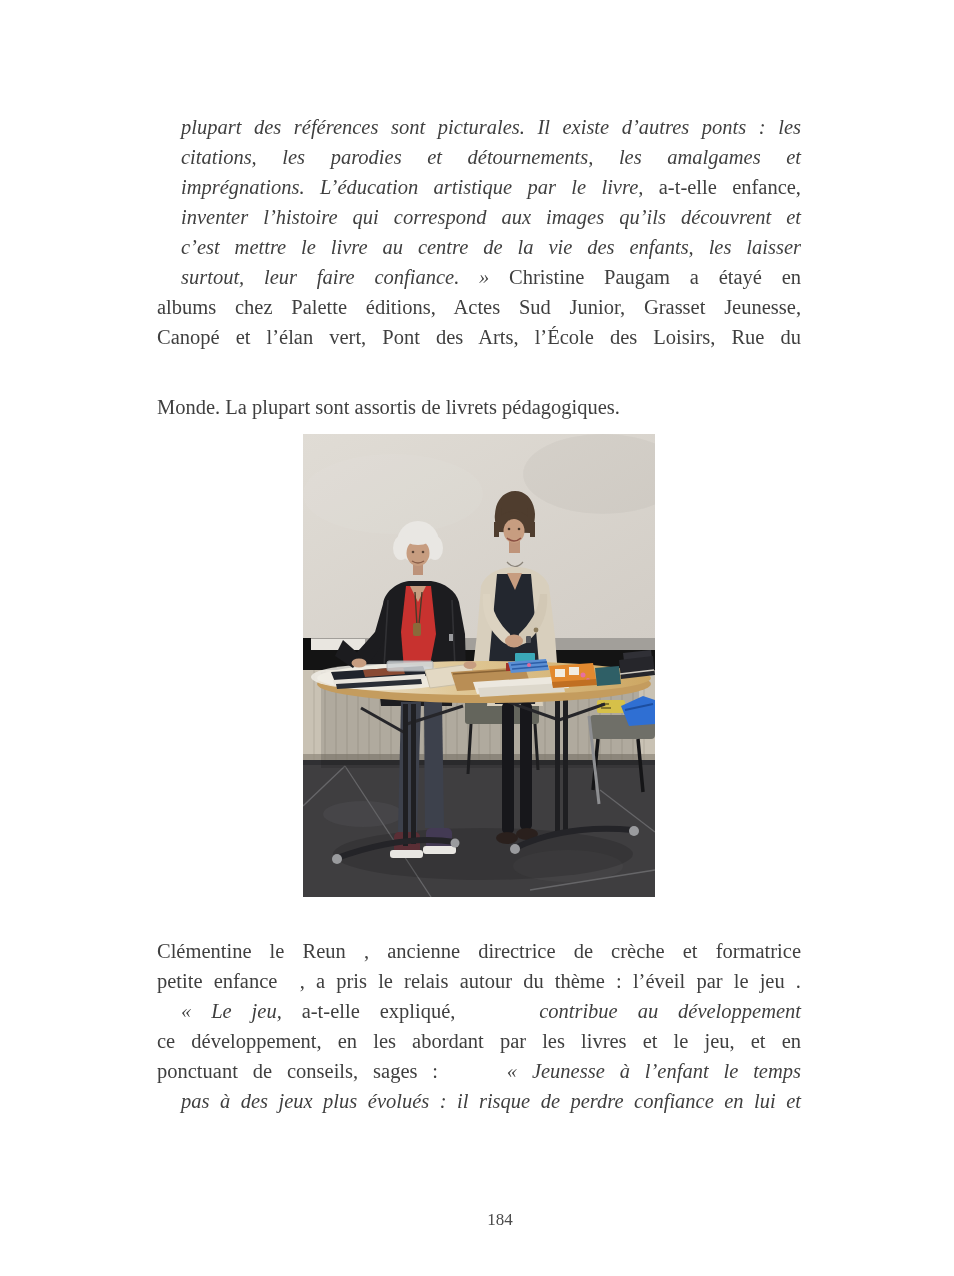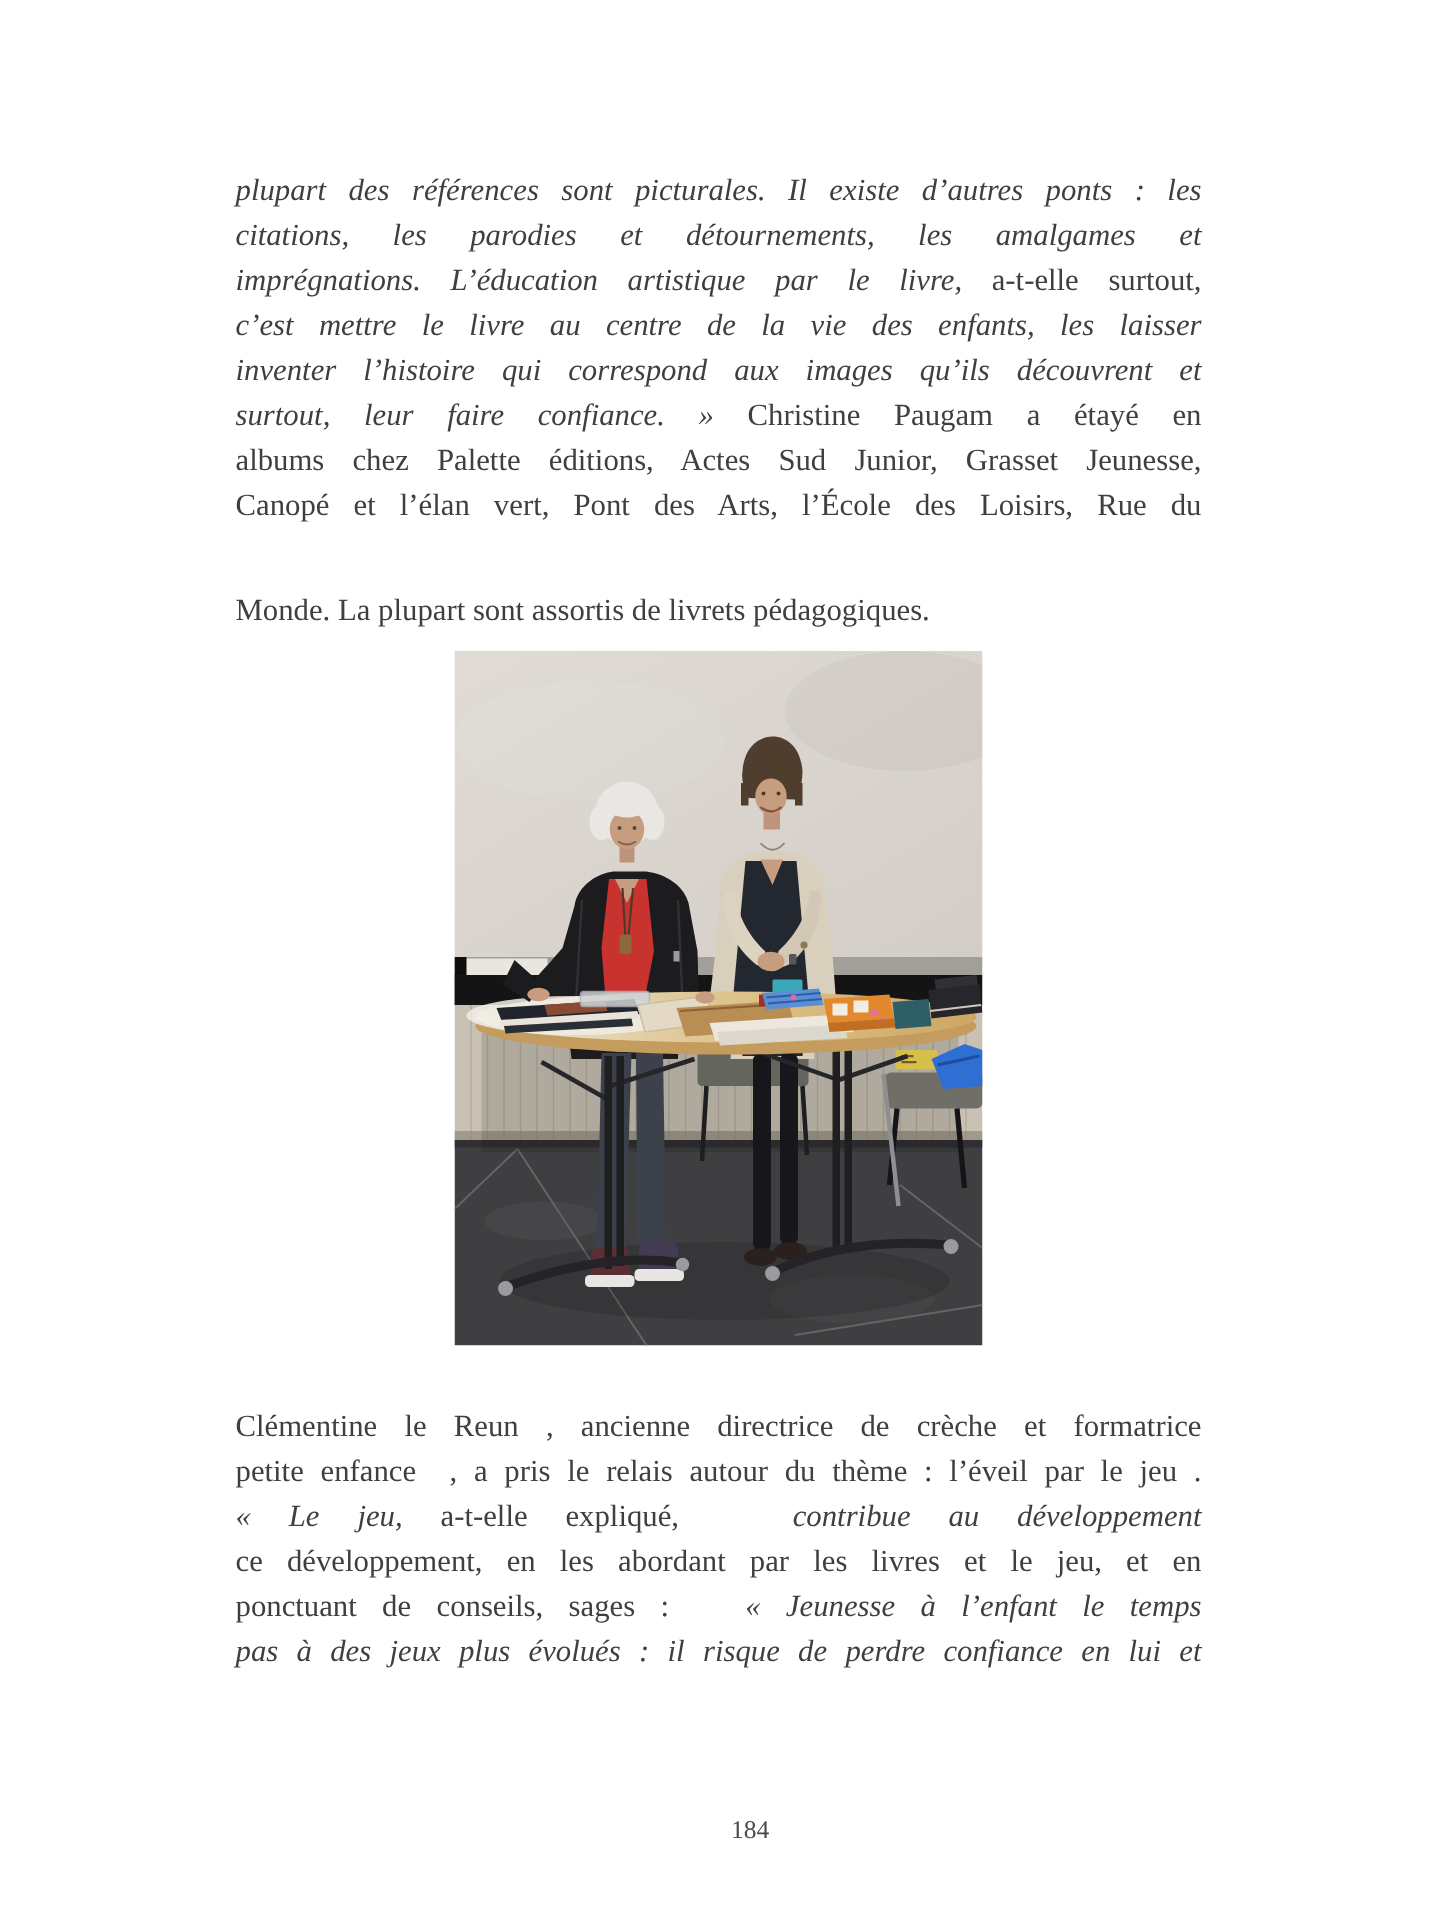--- a/index.html
+++ b/index.html
@@ -2,35 +2,35 @@
 <html><head>
 <meta charset="utf-8">
 <style>
   html,body{margin:0;padding:0;}
   body{width:954px;height:1276px;background:#ffffff;position:relative;
        font-family:"Liberation Serif","DejaVu Serif",serif;overflow:hidden;}
   .textblock{position:absolute;left:157px;width:644px;color:#3f3f3f;
              font-size:20.5px;line-height:30px;}
   .tline{text-align:justify;text-align-last:justify;white-space:nowrap;height:30px;}
   .tline.lastline{text-align-last:left;margin-top:40px;}
-  .it{font-style:italic;}
+  .it{font-style:italic;margin-left:24px;}
   .photo{position:absolute;left:303px;top:434px;width:352px;height:463px;}
   .photo svg{display:block;}
   .pagenum{position:absolute;top:1210px;left:0;width:954px;text-align:center;
            font-size:17px;color:#4a4a4a;padding-left:23px;}
 </style>
 </head>
 <body>
 
 <div class="textblock" style="top:112px;">
     <div class="tline"><span class="it">plupart des références sont picturales. Il existe d’autres ponts : les</span></div>
     <div class="tline"><span class="it">citations, les parodies et détournements, les amalgames et</span></div>
-    <div class="tline"><span class="it">imprégnations. L’éducation artistique par le livre, </span><span>a-t-elle surtout,</span></div>
+    <div class="tline"><span class="it">imprégnations. L’éducation artistique par le livre, </span><span>a-t-elle enfance,</span></div>
+    <div class="tline"><span class="it">inventer l’histoire qui correspond aux images qu’ils découvrent et</span></div>
     <div class="tline"><span class="it">c’est mettre le livre au centre de la vie des enfants, les laisser</span></div>
-    <div class="tline"><span class="it">inventer l’histoire qui correspond aux images qu’ils découvrent et</span></div>
     <div class="tline"><span class="it">surtout, leur faire confiance. » </span><span>Christine Paugam a étayé en</span></div>
     <div class="tline"><span>albums chez Palette éditions, Actes Sud Junior, Grasset Jeunesse,</span></div>
     <div class="tline"><span>Canopé et l’élan vert, Pont des Arts, l’École des Loisirs, Rue du</span></div>
     <div class="tline lastline"><span>Monde. La plupart sont assortis de livrets pédagogiques.</span></div>
   </div>
 
 <figure class="photo" style="margin:0;">
   <svg width="352" height="463" viewBox="0 0 352 463">
     <defs>
       <linearGradient id="wallGrad" x1="0" y1="0" x2="1" y2="1">

